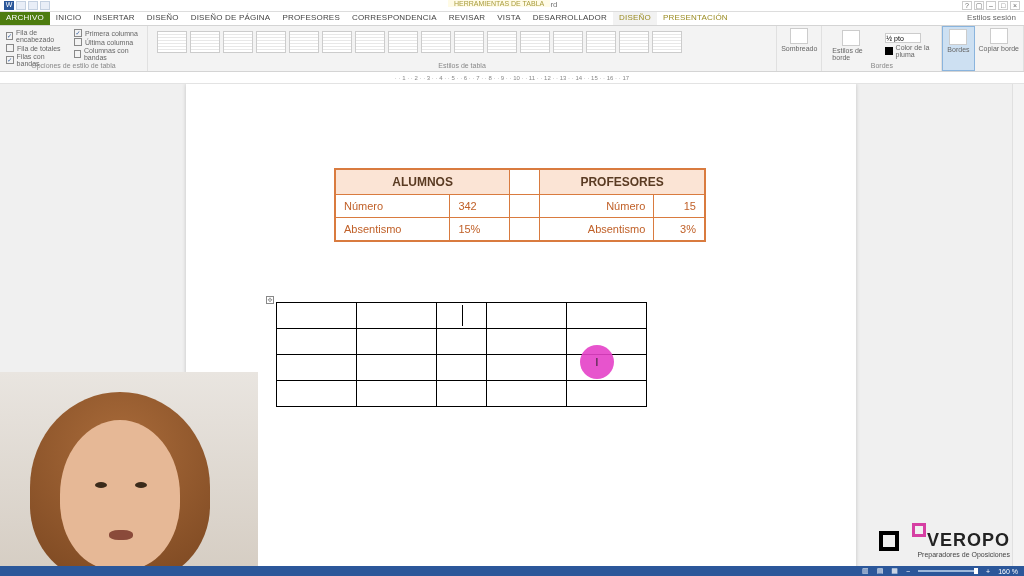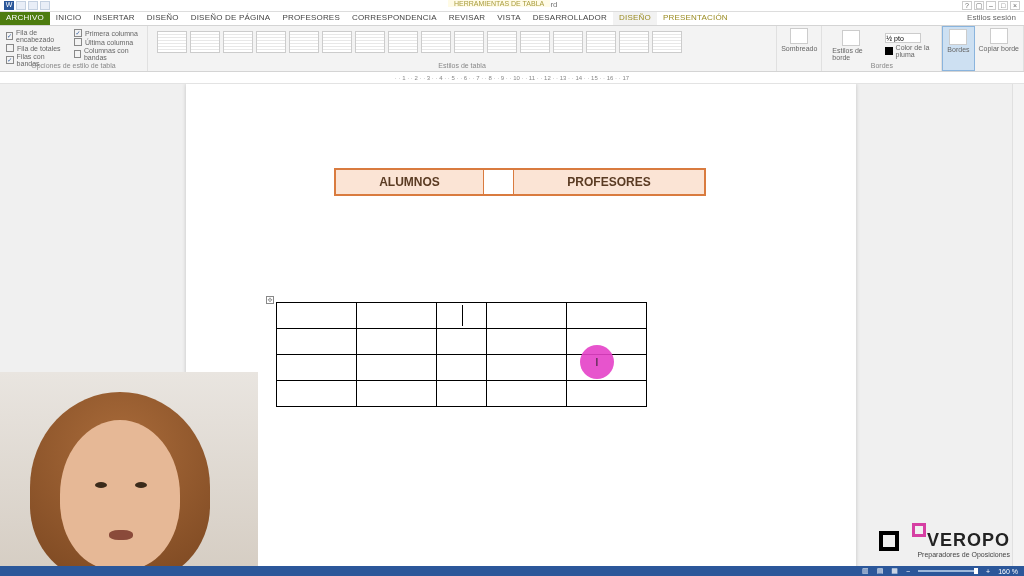--- a/index.html
+++ b/index.html
@@ -226,20 +226,34 @@
 <div class="doc-area">
   <div class="page">
 
     <table class="orange-table">
       <tbody>
           <tr>
         <th colspan="2">ALUMNOS</th>
         <th class="spacer" style="background:#fff;border-top:2px solid #d97b3f"></th>
         <th colspan="2">PROFESORES</th>
       </tr>
+      <tr>
+        <td>Número</td>
+        <td>342</td>
+        <td class="spacer"></td>
+        <td style="text-align:right">Número</td>
+        <td style="text-align:right">15</td>
+      </tr>
+      <tr>
+        <td>Absentismo</td>
+        <td>15%</td>
+        <td class="spacer"></td>
+        <td style="text-align:right">Absentismo</td>
+        <td style="text-align:right">3%</td>
+      </tr>
     </tbody>
       </table>
 
     <div class="table-anchor">✥</div>
     <table class="plain-table">
       <tbody>
           <tr>
             <td class="c1"></td>
             <td class="c2"></td>
             <td class="c3"></td>

